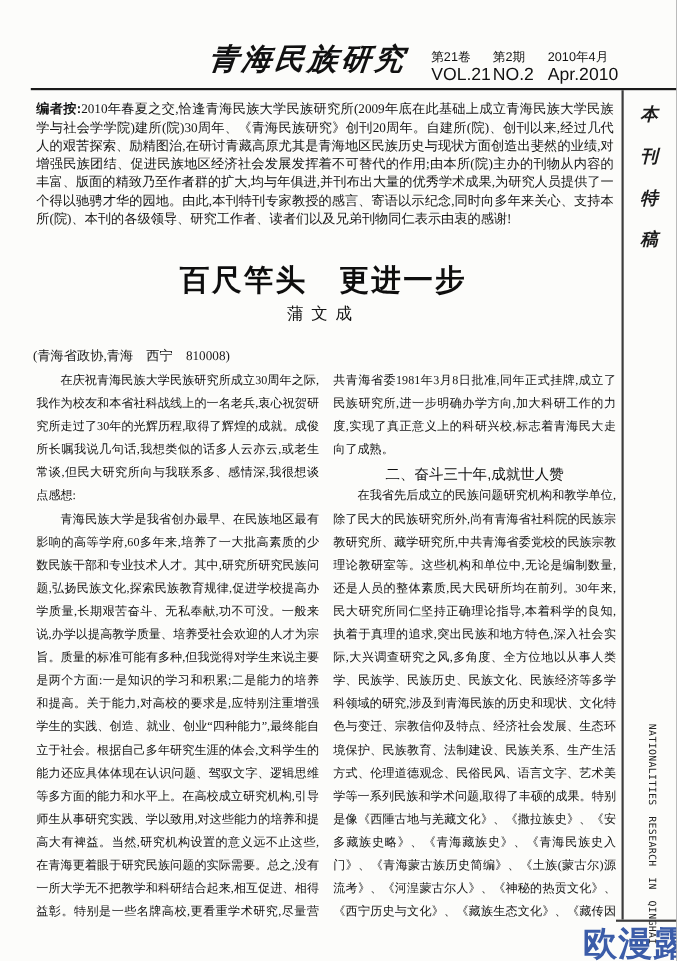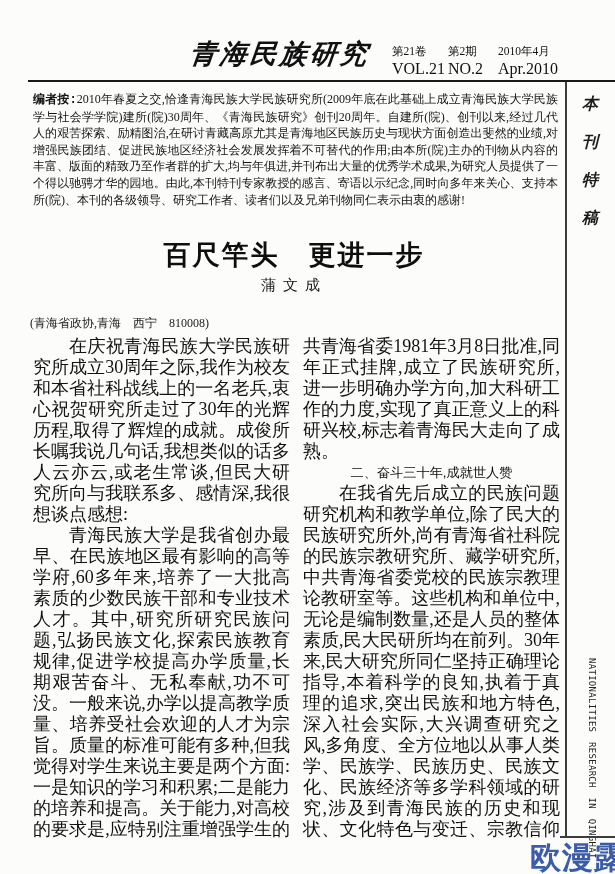--- a/index.html
+++ b/index.html
@@ -11,35 +11,35 @@
   
   .journal-title {
     position:absolute; left:140px; top:36px; width:280px;
     text-align:center; font-family:"DejaVu Serif", serif;
     font-style:italic; font-weight:bold; font-size:27px;
     letter-spacing:3px; color:#111; transform:skewX(-6deg);
   }
   .vol-info {
     position:absolute; left:392px; top:44px;
     display:grid; grid-template-columns:56px 50px 70px; row-gap:1px;
-    font-family:Liberation Serif, serif; color:#111;
+    font-family:Liberation Sans, sans-serif; color:#111;
   }
   .vol-info .cn { font-size:11.5px; }
   .vol-info .en { font-size:16px; }
   .rule {
     position:absolute; left:28px; top:80px; width:587px; height:2px;
     background:#1a1a1a;
   }
   
   .editor-note {
     position:absolute; left:33px; top:91px; width:525px;
     font-size:12px; line-height:16.6px; text-align:justify;
     color:#141414;
   }
-  .editor-note .label { font-weight:bold; font-family:Liberation Mono, monospace; }
+  .editor-note .label { font-weight:bold; font-family:Liberation Sans, sans-serif; }
   
   .article-title {
     position:absolute; left:30px; top:219px; width:528px;
     text-align:center; font-family:Liberation Serif, serif;
     font-weight:bold; font-size:27px; letter-spacing:2px; color:#0e0e0e;
   }
   .author {
     position:absolute; left:30px; top:276px; width:528px;
     text-align:center; font-size:15px; letter-spacing:7px; color:#141414;
   }
@@ -47,21 +47,21 @@
     position:absolute; left:30px; top:315px; width:528px;
     text-align:left; font-size:12px; color:#1a1a1a;
   }
   
   .columns {
     position:absolute; left:33px; top:336px; width:527px; height:502px;
     display:flex; gap:13px; overflow:hidden;
   }
   .col { width:257px; }
   .col p {
-    margin:0; text-align:justify; font-size:18px; line-height:21px;
+    margin:0; text-align:justify; font-size:11px; line-height:21px;
     color:#121212;
   }
   .col p.indent { text-indent:2em; }
   .col h2 {
     margin:0; text-align:center; font-family:"Liberation Sans", sans-serif;
     font-weight:normal; font-size:13.2px; line-height:21px; color:#0e0e0e;
   }
   
   .v-line {
     position:absolute; left:565px; top:82px; width:2px; height:754px;

